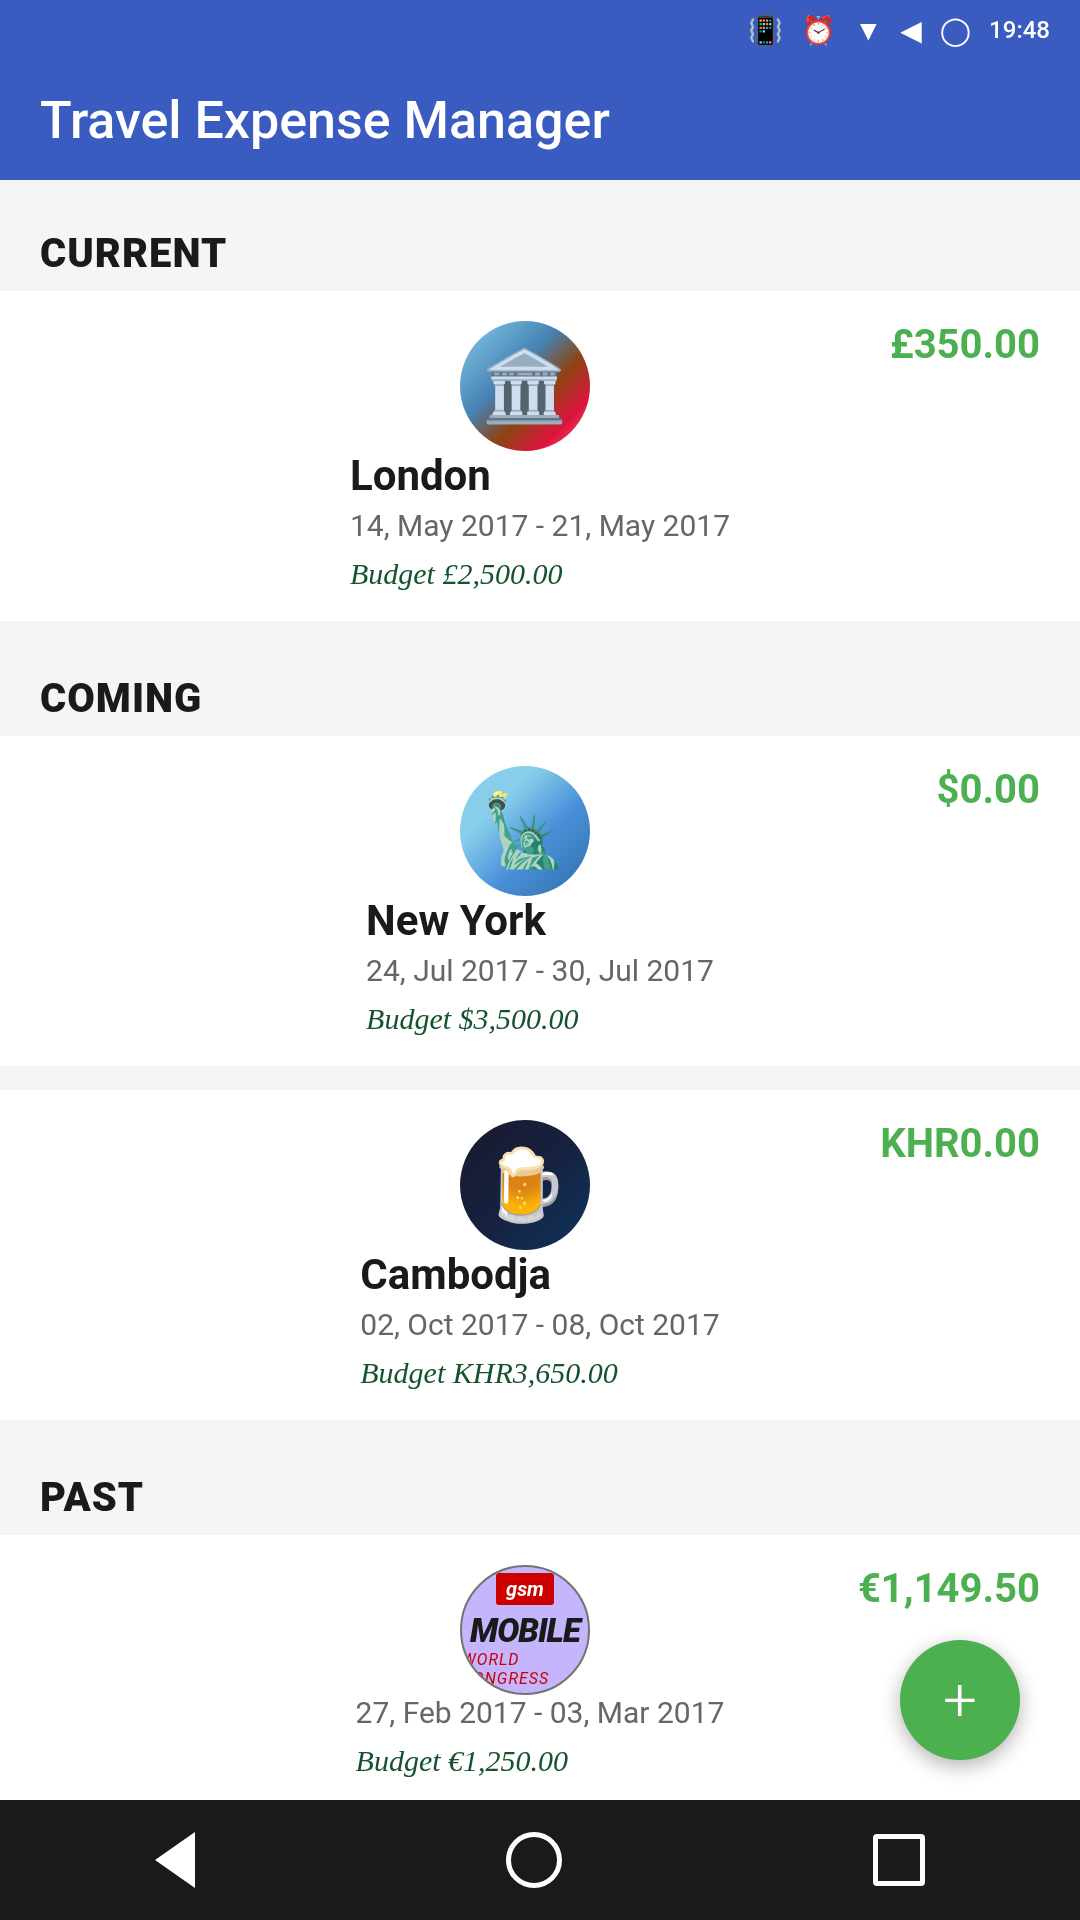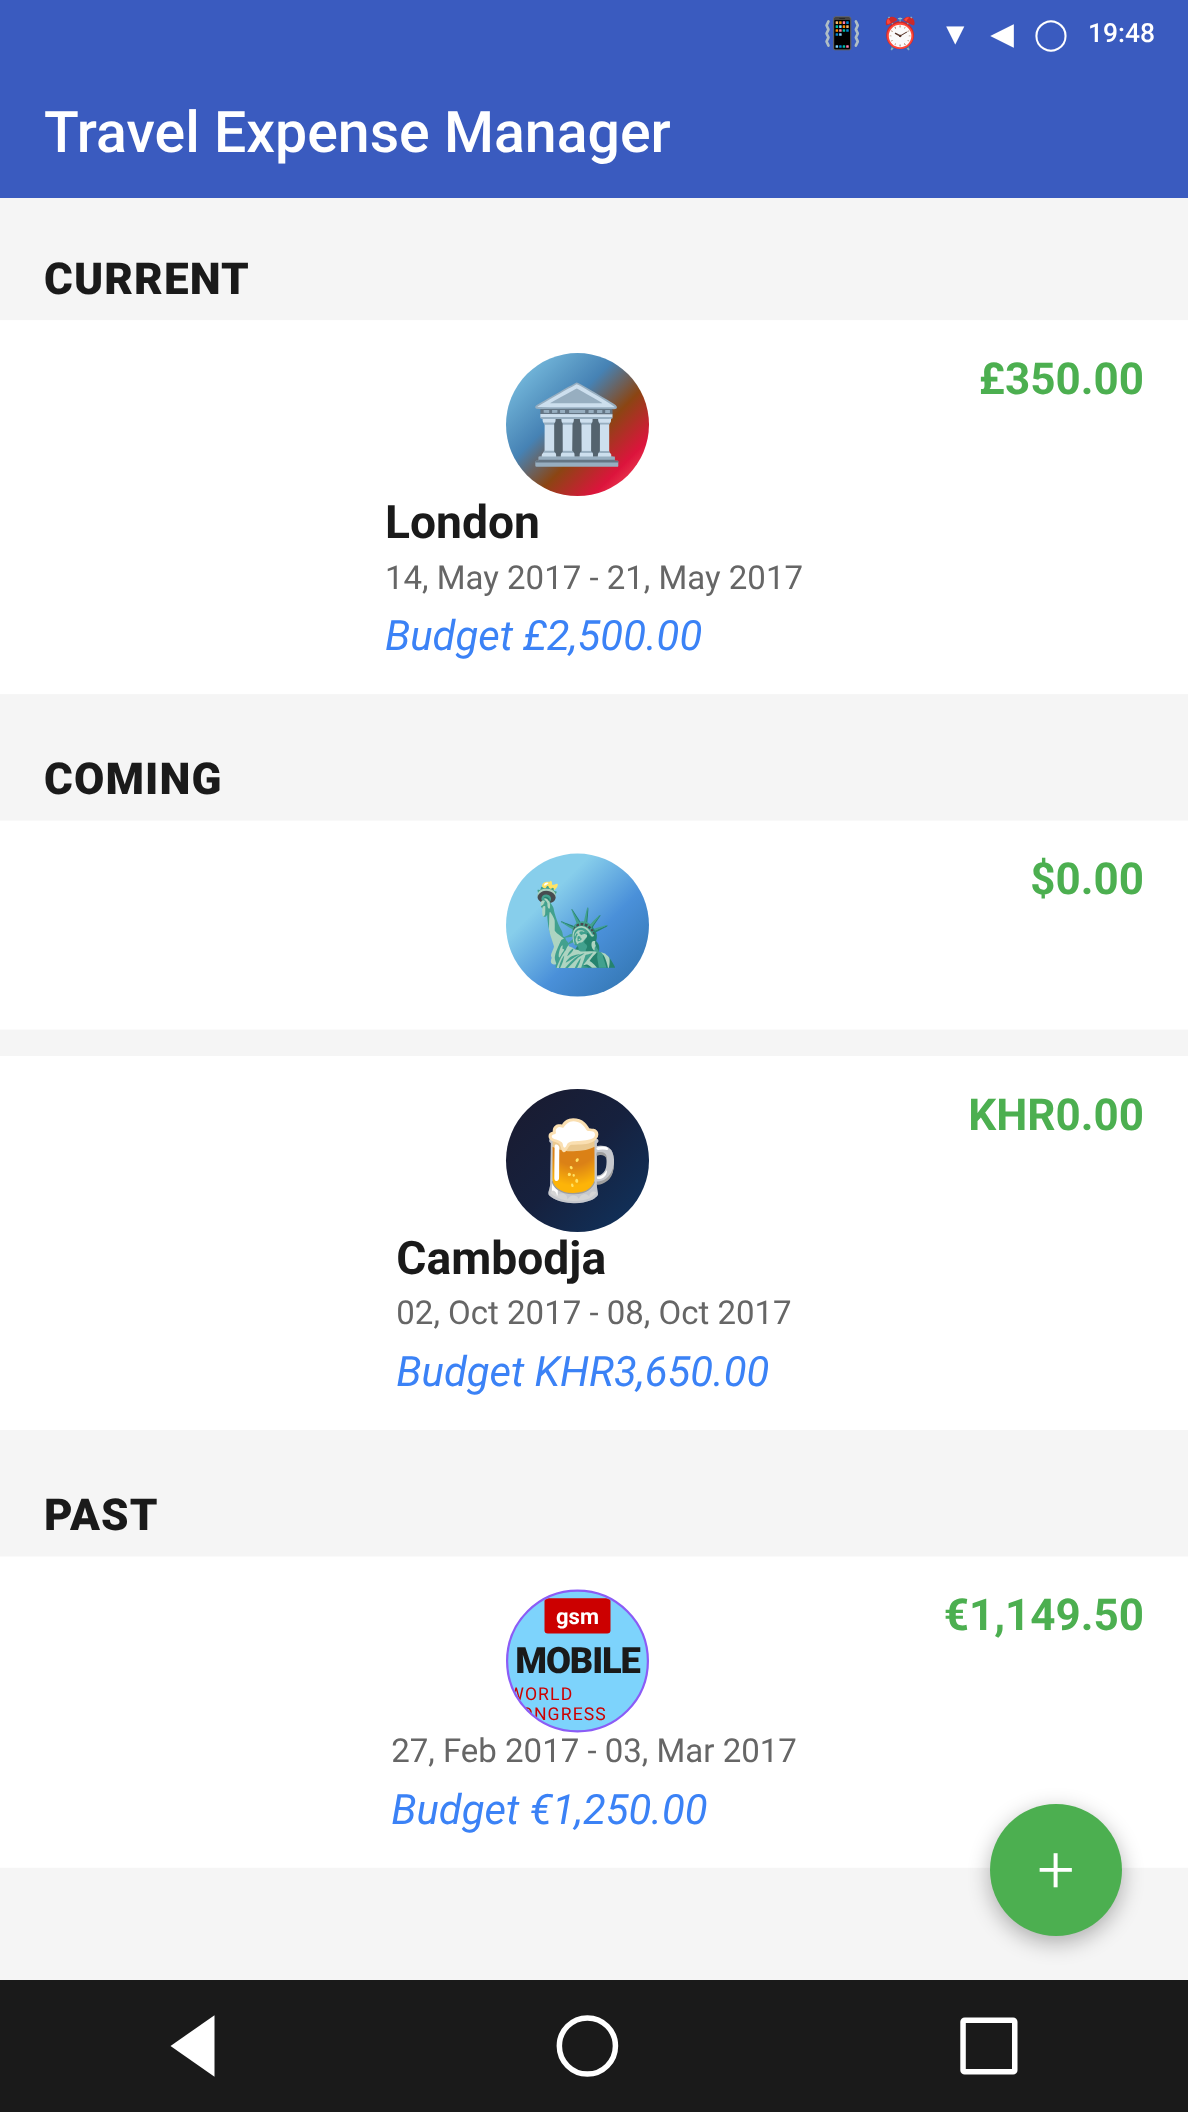--- a/index.html
+++ b/index.html
@@ -114,22 +114,23 @@
     .trip-image.cambodja {
       background: linear-gradient(135deg, #1a1a2e 0%, #16213e 50%, #0f3460 100%);
       position: relative;
     }
     .trip-image.cambodja::before {
       content: "🍺";
       font-size: 70px;
     }
 
     .trip-image.barcelona {
-      background: #7dd3fc;
-      border: 2px solid #8b5cf6;
+      background: #c4b5fd;
+      border: 2px solid #737373;
+      font-style: italic;
     }
     .barcelona-logo {
       display: flex;
       flex-direction: column;
       align-items: center;
       justify-content: center;
       width: 100%;
       height: 100%;
     }
     .barcelona-gsma {
@@ -161,23 +162,24 @@
       font-weight: 700;
       color: #1a1a1a;
       margin-bottom: 8px;
     }
     .trip-dates {
       font-size: 30px;
       color: #666;
       margin-bottom: 14px;
     }
     .trip-budget {
-      font-size: 38px;
-      color: #3b82f6;
+      font-size: 30px;
+      color: #14532d;
       font-style: italic;
+      font-family: Liberation Serif, serif;
     }
 
     .trip-amount {
       font-size: 40px;
       font-weight: 700;
       color: #4CAF50;
       position: absolute;
       right: 40px;
       top: 30px;
     }
@@ -291,20 +293,25 @@
     </div>
     <div class="trip-amount">£350.00</div>
   </div>
 
   <div class="section-divider"></div>
 
   <div class="section-label">COMING</div>
 
   <div class="trip-item">
     <div class="trip-image newyork"></div>
+    <div class="trip-info">
+      <div class="trip-name">New York</div>
+      <div class="trip-dates">24, Jul 2017 - 30, Jul 2017</div>
+      <div class="trip-budget">Budget $3,500.00</div>
+    </div>
     <div class="trip-amount">$0.00</div>
   </div>
 
   <div class="divider"></div>
 
   <div class="trip-item">
     <div class="trip-image cambodja"></div>
     <div class="trip-info">
       <div class="trip-name">Cambodja</div>
       <div class="trip-dates">02, Oct 2017 - 08, Oct 2017</div>

